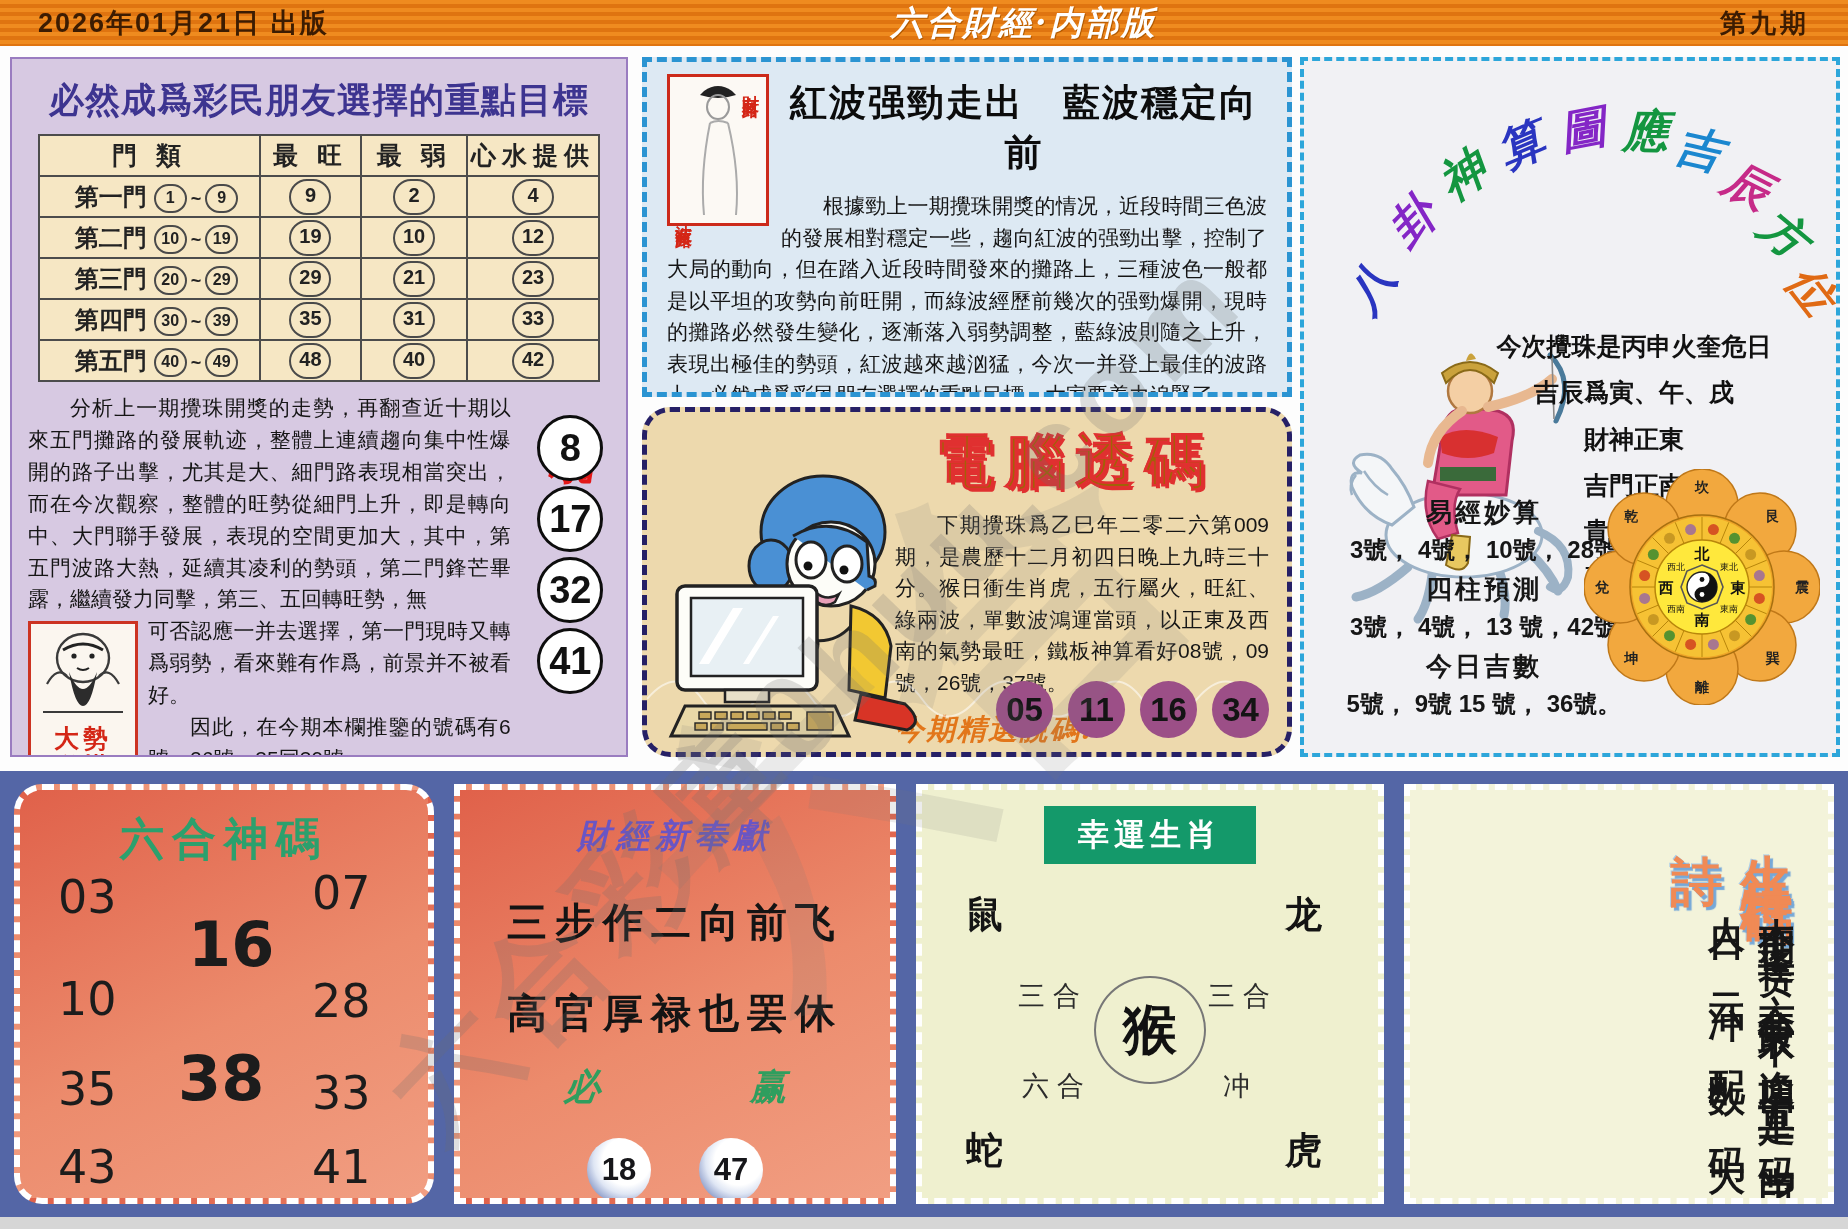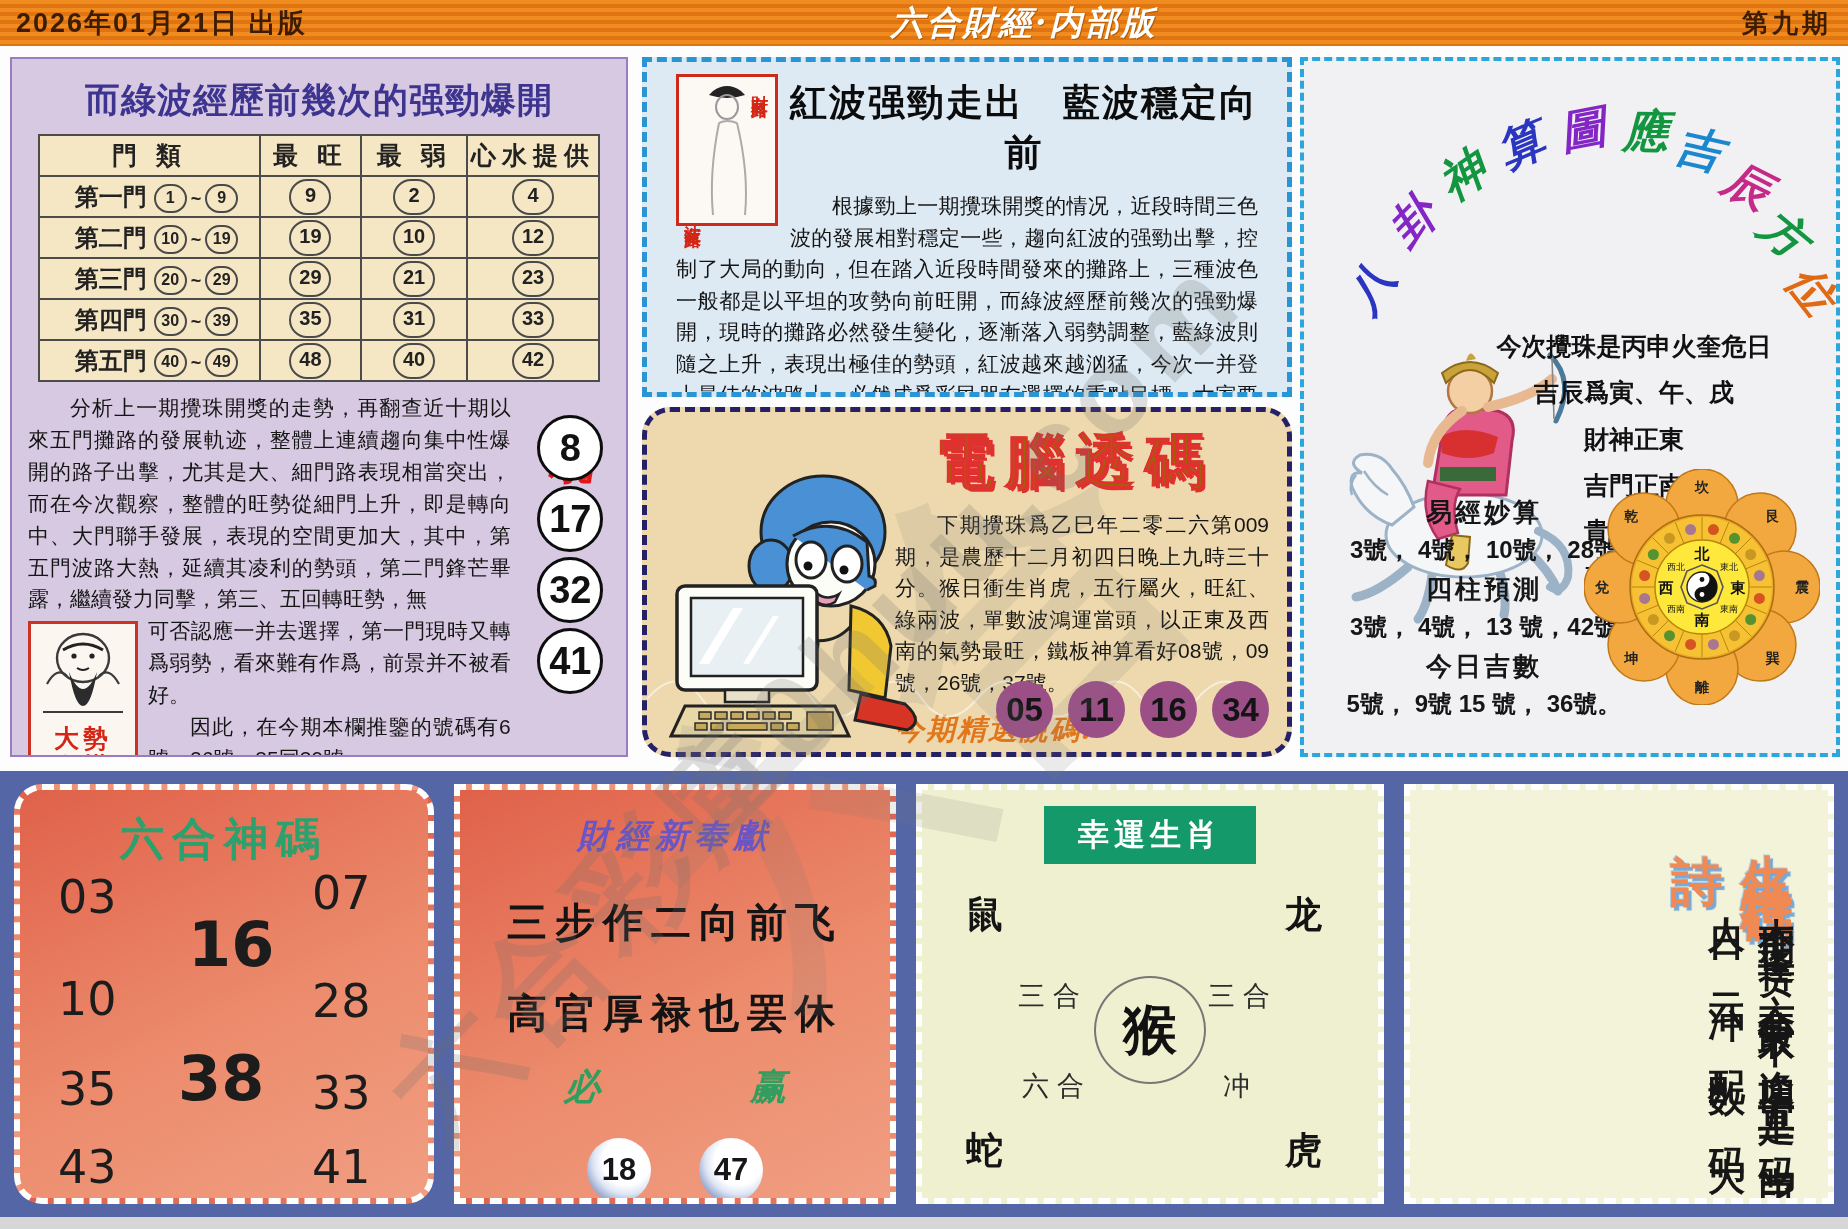--- a/index.html
+++ b/index.html
@@ -2,21 +2,21 @@
 <html><head>
 <meta charset="utf-8">
 <style>
   html,body{margin:0;padding:0;}
   body{font-family:"Liberation Sans",sans-serif;background:#e9e9e9;}
   .page{position:relative;width:1848px;height:1229px;background:#fdfdfd;overflow:hidden;}
 
   
   .masthead{position:absolute;left:0;top:0;width:1848px;height:46px;
     background:repeating-linear-gradient(180deg,#ef8b1f 0px,#ef8b1f 4px,#df7410 4px,#df7410 8px);
-    display:flex;align-items:center;justify-content:space-between;box-sizing:border-box;padding:0 16px;}
+    display:flex;align-items:center;justify-content:space-between;box-sizing:border-box;padding:0 38px;}
   .mast-date{font-size:27px;font-weight:800;color:#3c1c02;letter-spacing:2px;}
   .mast-title{font-size:33px;font-weight:800;color:#ffffff;font-style:italic;letter-spacing:3px;
     font-family:"DejaVu Serif",serif;text-shadow:1px 1px 0 #b25a00;}
   .mast-issue{font-size:26px;font-weight:700;color:#3c1c02;letter-spacing:4px;}
 
   
   .analysis{position:absolute;left:10px;top:57px;width:618px;height:700px;background:#d7c9e2;
     border:2px solid #9a7cc0;box-sizing:border-box;overflow:hidden;}
   .ap-title{margin:18px 6px 10px 6px;text-align:center;font-size:35px;font-weight:800;color:#3d3490;letter-spacing:1px;}
   table.ap-table{width:562px;margin:0 auto;border-collapse:collapse;background:#f6e7c4;}
@@ -37,21 +37,21 @@
   .stamp-dashi{float:left;width:110px;height:168px;border:3px solid #cc3322;background:#fbf6ef;
     margin:6px 10px 2px 0;box-sizing:border-box;text-align:center;}
   .stamp-dashi .red-seal{color:#d42616;font-weight:800;font-size:25px;line-height:1.1;letter-spacing:4px;font-family:"DejaVu Serif",serif;}
   .ap-side{width:112px;display:flex;flex-direction:column;align-items:center;}
   .hot-label{writing-mode:vertical-rl;font-size:45px;font-weight:800;color:#e31717;letter-spacing:6px;line-height:1;}
   .hot-c{width:60px;height:60px;border:3px solid #0d0d0d;border-radius:50%;background:#ffffff;
     font-size:38px;font-weight:700;color:#111;display:flex;align-items:center;justify-content:center;margin:5px 0;}
 
   
   .wave{position:absolute;left:642px;top:57px;width:650px;height:340px;background:#dde9f3;
-    border:5px dashed #2b94d2;box-sizing:border-box;padding:10px 29px;overflow:hidden;}
+    border:5px dashed #2b94d2;box-sizing:border-box;padding:10px 20px;overflow:hidden;}
   .wave-stamp{float:left;width:102px;height:152px;border:3px solid #cc2a1a;background:#fcf9f4;
     margin:2px 12px 4px 0;box-sizing:border-box;position:relative;}
   .wave-stamp .seal-col{position:absolute;top:4px;writing-mode:vertical-rl;color:#d42616;
     font-size:17px;font-weight:700;letter-spacing:2px;font-family:"DejaVu Serif",serif;}
   .wave-stamp .seal-right{right:3px;}
   .wave-stamp .seal-left{left:3px;bottom:4px;top:auto;}
   .wave-title{font-size:37px;font-weight:800;color:#0c0c0c;margin:6px 0 12px 0;text-align:center;letter-spacing:2px;}
   .wave p{margin:0;font-size:21px;line-height:1.5;color:#151515;text-align:justify;}
 
   
@@ -142,21 +142,21 @@
 
 <div class="page">
 
   <div class="masthead">
     <div class="mast-date">2026年01月21日  出版</div>
     <div class="mast-title">六合財經·内部版</div>
     <div class="mast-issue">第九期</div>
   </div>
 
   <div class="analysis">
-    <div class="ap-title">而綠波經歷前幾次的强勁爆開</div>
+    <div class="ap-title">必然成爲彩民朋友選擇的重點目標</div>
     <table class="ap-table">
       <thead>
         <tr>
           <th style="width:225px">門  類</th>
           <th style="width:100px">最  旺</th>
           <th style="width:105px">最  弱</th>
           <th style="width:132px">心水提供</th>
         </tr>
       </thead>
       <tbody id="analysis-tbody">

